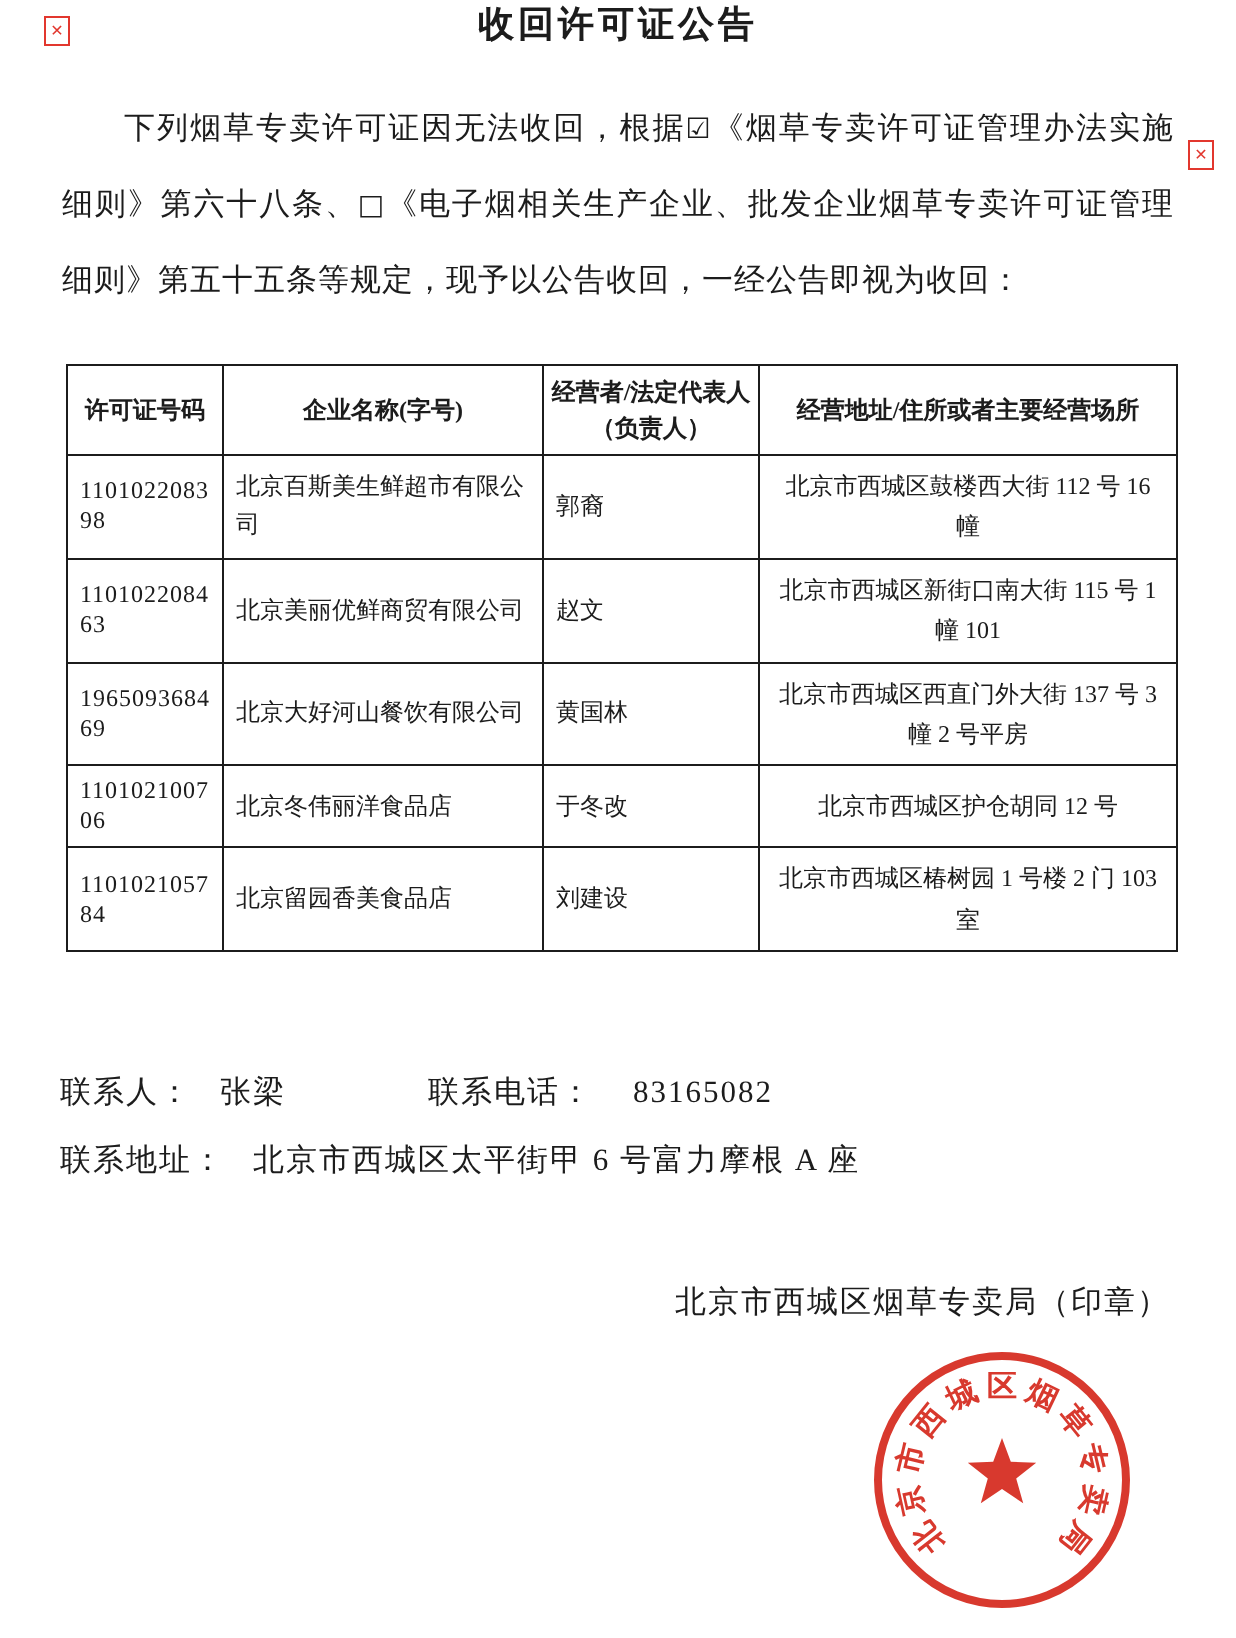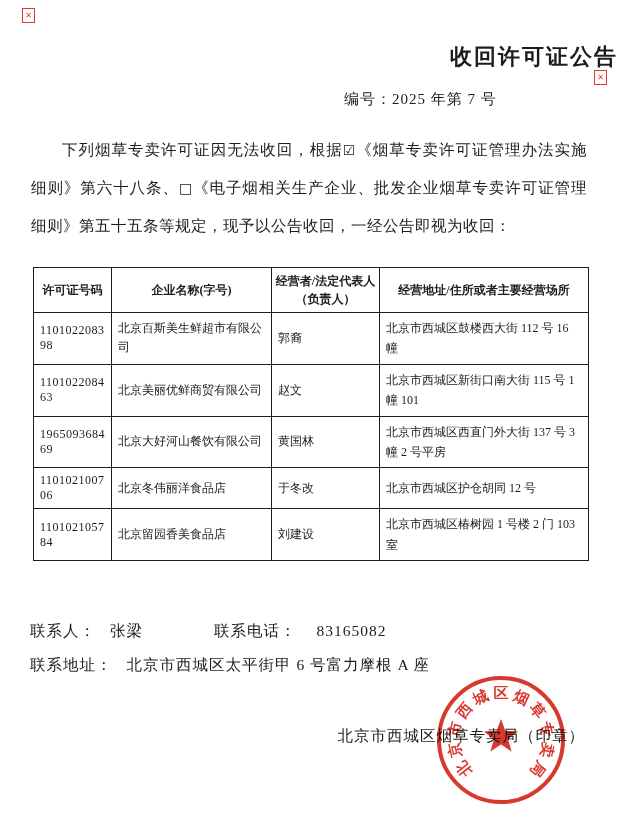--- a/index.html
+++ b/index.html
@@ -1,21 +1,21 @@
 <!DOCTYPE html>
 <html><head>
 <meta charset="utf-8">
 <style>
   html,body{margin:0;padding:0;background:#e8e8e8;}
   .page{
     position:relative;width:618px;height:819px;margin:0 auto;background:#ffffff;
     font-family:"Liberation Serif","DejaVu Serif",serif;color:#1c1c1c;overflow:hidden;
   }
   .title{
-    text-align:right;font-size:22px;font-weight:bold;padding-top:42px;
+    text-align:center;font-size:18px;font-weight:bold;
     letter-spacing:2px;margin:0;
   }
   .docnum{margin:18px 0 0 344px;font-size:15px;letter-spacing:1px;}
   .body-text{
     margin:22px 31px 0 31px;font-size:15.5px;line-height:38px;
     text-align:justify;text-indent:31px;letter-spacing:0.5px;
   }
   .cb{font-family:"DejaVu Sans","Liberation Sans",sans-serif;font-size:14px;}
   table.lic{
     border-collapse:collapse;table-layout:fixed;width:555px;margin:22px 0 0 33px;
@@ -23,21 +23,21 @@
   table.lic th,table.lic td{
     border:1px solid #1c1c1c;font-size:12px;padding:5px 6px;vertical-align:middle;
     word-break:break-all;
   }
   table.lic th{
     font-weight:bold;text-align:center;line-height:1.5;white-space:pre-line;padding:4px 2px;
   }
   td.c-num{font-size:12.5px;padding-left:4px;letter-spacing:0.5px;height:26px;}
   td.c-name{line-height:1.6;}
   td.c-oper{padding-left:8px;}
-  td.c-addr{line-height:1.7;}
+  td.c-addr{line-height:1.7;text-align:center;}
   .contact{margin:60px 0 0 30px;font-size:15.5px;letter-spacing:1px;}
   .contact .row2{margin-top:13px;}
   .lbl{display:inline-block;}
   .contact .person{display:inline-block;min-width:104px;margin-left:14px;}
   .contact .phone{margin-left:20px;text-align:right;}
   .contact .addr{margin-left:14px;margin-top:32px;}
   .issuer{margin-top:50px;text-align:right;padding-right:33px;font-size:15.5px;letter-spacing:1px;}
   .stamp{
     position:absolute;left:432px;top:671px;width:138px;height:138px;
     mix-blend-mode:multiply;opacity:0.92;
@@ -56,21 +56,20 @@
 </style>
 </head>
 <body>
 
 <div class="page">
 
   <span class="bx" id="bx1">✕</span>
 
   <h1 class="title">收回许可证公告</h1>
 
-  <div class="docnum">编号：2025 年第 7 号</div>
   <span class="bx" id="bx2">✕</span>
 
   <p class="body-text"><span>下列烟草专卖许可证因无法收回，根据</span><span class="cb">☑</span><span>《烟草专卖许可证管理办法实施细则》第六十八条、</span><span class="cb">□</span><span>《电子烟相关生产企业、批发企业烟草专卖许可证管理细则》第五十五条等规定，现予以公告收回，一经公告即视为收回：</span></p>
 
   <table class="lic">
     <colgroup>
       <col style="width:78px">
         <col style="width:160px">
         <col style="width:108px">
         <col style="width:209px">

